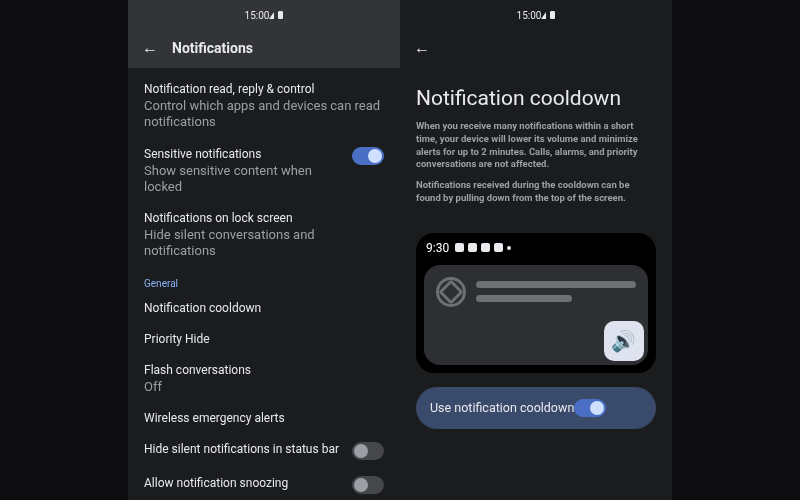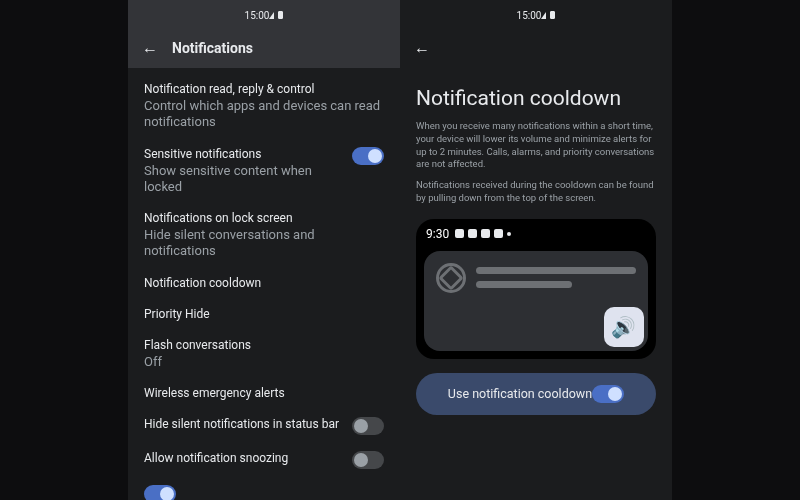--- a/index.html
+++ b/index.html
@@ -92,26 +92,27 @@
     font-size: 21px;
     font-weight: 400;
     color: #e8eaed;
     padding: 12px 0 10px 0;
   }
   .desc {
     font-size: 9.5px;
     color: #9aa0a6;
     line-height: 1.35;
     padding-bottom: 8px;
+    font-weight: bold;
   }
   .illus {
     background: #000;
     border-radius: 18px;
     height: 140px;
-    margin-top: 6px;
+    margin-top: 20px;
     position: relative;
     padding: 8px 10px;
     overflow: hidden;
   }
   .illus-status {
     display:flex; align-items:center; gap:6px; color:#fff; font-size:12px;
   }
   .mini-icons { display:flex; gap:4px; align-items:center;}
   .mini-icons span { width:9px;height:9px;background:#e8eaed;border-radius:2px; }
   .mini-icons span.dot { width:4px;height:4px;border-radius:50%; }
@@ -135,21 +136,21 @@
     position:absolute; right:4px; bottom:4px; width:40px;height:40px;
     background:#dfe3ef;border-radius:10px;
     display:flex;align-items:center;justify-content:center;
   }
   .vol-icon{ color:#1a55d6; font-size:20px; }
   .primary-row{
     margin-top:14px;
     background:#3a4a6b;
     border-radius:22px;
     padding:12px 14px;
-    display:flex;align-items:center;justify-content:center;
+    display:flex;align-items:center;justify-content:flex-start;
   }
   .primary-row .lbl{font-size:12.5px;color:#e8eaed;}
 </style>
 </head>
 <body>
 
 <div class="phones">
 
   <div class="phone left">
     <div class="status-bar">
@@ -177,20 +178,21 @@
         </div>
         <div class="toggle on"></div>
       </div>
       <div class="row">
         <div class="txt">
           <div class="title">Notifications on lock screen</div>
           <div class="sub">Hide silent conversations and notifications</div>
         </div>
       </div>
 
+      <div class="section-label">General</div>
 
       <div class="row">
         <div class="txt">
             <div class="title">Notification cooldown</div>
           </div>
       </div>
       <div class="row">
         <div class="txt">
           <div class="title">Priority Hide</div>
         </div>

